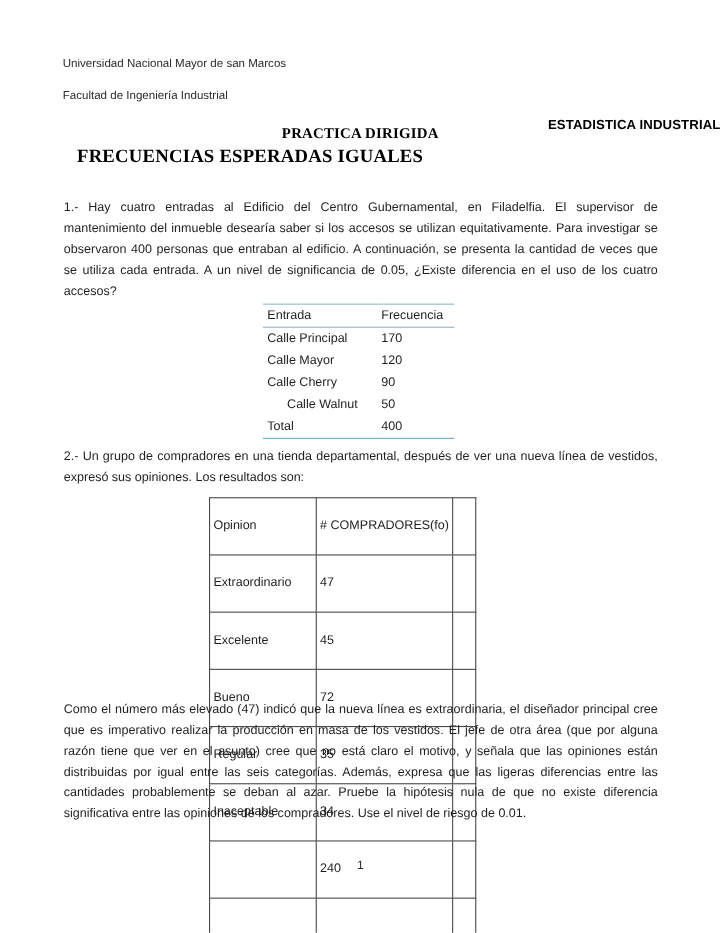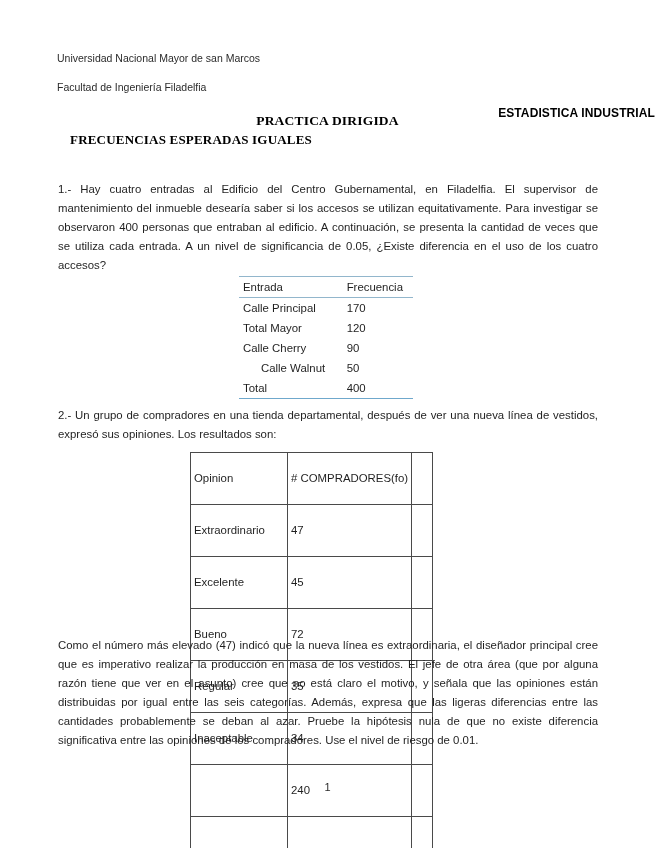--- a/index.html
+++ b/index.html
@@ -59,21 +59,21 @@
   }
   #doc-title { top: 84px; }
   #doc-subtitle { top: 106px; }
 
   .section-heading {
     position: absolute;
     left: 70px;
     top: 132px;
     font-family: "Liberation Serif", serif;
     font-weight: bold;
-    font-size: 13px;
+    font-size: 17px;
     letter-spacing: 0.2px;
     color: #000;
   }
 
   
   .para {
     position: absolute;
     left: 58px;
     width: 540px;
     font-size: 11.4px;
@@ -149,21 +149,21 @@
     color: #2b2b2b;
   }
 </style>
 </head>
 <body>
 
 <div class="page">
 
   <div class="institution">
     <div>Universidad Nacional Mayor de san Marcos</div>
-    <div>Facultad de Ingeniería Filadelfia</div>
+    <div>Facultad de Ingeniería Industrial</div>
   </div>
 
   <div id="doc-title" class="title-serif">PRACTICA DIRIGIDA</div>
   <div id="doc-subtitle" class="title-sans">ESTADISTICA INDUSTRIAL</div>
   <div class="section-heading">FRECUENCIAS ESPERADAS IGUALES</div>
 
   <div id="para-1" class="para">1.- Hay cuatro entradas al Edificio del Centro Gubernamental, en Filadelfia. El supervisor de mantenimiento del inmueble desearía saber si los accesos se utilizan equitativamente. Para investigar se observaron 400 personas que entraban al edificio. A continuación, se presenta la cantidad de veces que se utiliza cada entrada. A un nivel de significancia de 0.05, ¿Existe diferencia en el uso de los cuatro accesos?</div>
 
   <table id="table-entradas">
     <thead>
@@ -171,21 +171,21 @@
         <th class="c-label">Entrada</th>
         <th class="c-value">Frecuencia</th>
       </tr>
     </thead>
     <tbody>
       <tr>
         <td class="c-label">Calle Principal</td>
         <td class="c-value">170</td>
       </tr>
       <tr>
-        <td class="c-label">Total Mayor</td>
+        <td class="c-label">Calle Mayor</td>
         <td class="c-value">120</td>
       </tr>
       <tr>
         <td class="c-label">Calle Cherry</td>
         <td class="c-value">90</td>
       </tr>
       <tr>
         <td class="c-label indented">Calle Walnut</td>
         <td class="c-value">50</td>
       </tr>

